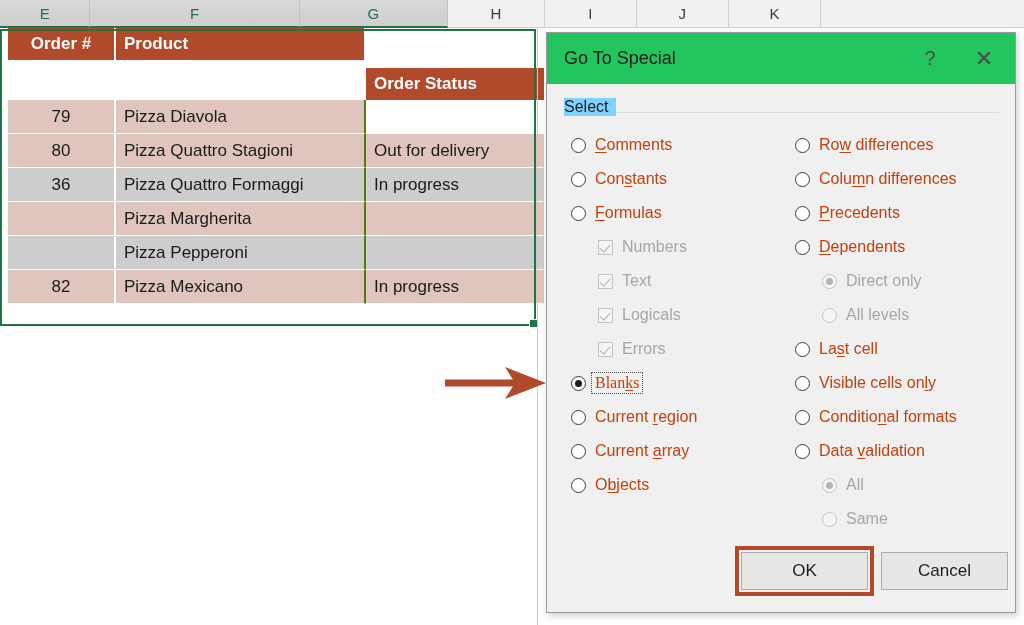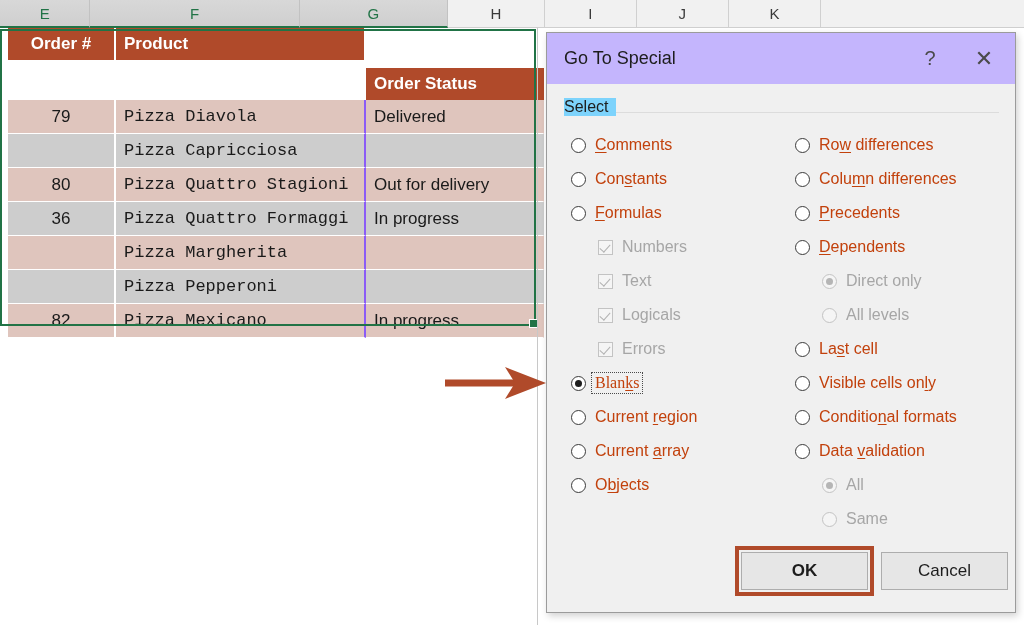--- a/index.html
+++ b/index.html
@@ -51,21 +51,21 @@
     height: 32px;
     border-right: 2px solid #ffffff;
   }
   .hdrrow .cell.c-e { justify-content: center; }
   .hdrrow .cell.c-g { border-right: none; margin-top: 40px; }
 
   .band-a .cell { background: #dfc5bd; }
   .band-b .cell { background: #cdcdcd; }
   .datarow .cell { height: 34px; border-bottom: 1px solid #ffffff; border-right: 1px solid transparent; }
   .datarow .cell.c-e { border-right: 2px solid #ffffff; }
-  .datarow .cell.c-f { border-right: 2px solid #8b5cf6; font-family: Liberation Mono, monospace; }
+  .datarow .cell.c-f { border-right: 2px solid #4d7c0f; }
 
   
   .sel-outline {
     position: absolute; left: 0; top: 29px;
     width: 536px; height: 297px;
     border: 2px solid #217346;
     box-sizing: border-box;
     pointer-events: none;
   }
   .sel-handle {
@@ -83,21 +83,21 @@
   
   .dialog {
     position: absolute; left: 546px; top: 32px;
     width: 470px; height: 581px;
     background: #f0f0f0;
     border: 1px solid #9b9b9b;
     box-sizing: border-box;
     box-shadow: 2px 3px 7px rgba(0,0,0,0.18);
   }
   .dlg-title {
-    height: 51px; background: #c4b5fd;
+    height: 51px; background: #22c55e;
     display: flex; align-items: center;
     padding: 0 0 0 17px; box-sizing: border-box;
     position: relative;
   }
   .dlg-title-text { font-size: 18px; color: #1d1d1d; }
   .dlg-help, .dlg-close {
     position: absolute; top: 0; height: 51px; width: 46px;
     display: flex; align-items: center; justify-content: center;
     color: #4a4a4a; font-size: 20px;
   }
@@ -164,21 +164,21 @@
   
   .dlg-footer { position: absolute; left: 0; bottom: 0; width: 470px; height: 84px; }
   .btn {
     position: absolute; top: 24px;
     height: 38px; width: 127px;
     background: #e6e6e6; border: 1px solid #adadad;
     box-sizing: border-box;
     display: flex; align-items: center; justify-content: center;
     font-size: 17px; color: #1d1d1d;
   }
-  .btn-ok { left: 194px; font-weight: bold; }
+  .btn-ok { left: 194px; }
   .btn-cancel { left: 334px; }
   .btn-highlight {
     position: absolute; left: 188px; top: 18px;
     width: 139px; height: 50px;
     border: 4px solid #b04a2a; box-sizing: border-box;
     pointer-events: none;
   }
 </style>
 </head>
 <body>
@@ -214,26 +214,20 @@
 
     <div class="grid" id="grid">
         <div class="row hdrrow">
           <div class="cell c-e">Order #</div>
           <div class="cell c-f">Product</div>
           <div class="cell c-g">Order Status</div>
         </div>
         <div class="row datarow band-a">
           <div class="cell c-e">79</div>
           <div class="cell c-f">Pizza Diavola</div>
-          <div class="cell c-g">Delivered</div>
-        </div>
-        <div class="row datarow band-b">
-          <div class="cell c-e"></div>
-          <div class="cell c-f">Pizza Capricciosa</div>
-          <div class="cell c-g"></div>
         </div>
         <div class="row datarow band-a">
           <div class="cell c-e">80</div>
           <div class="cell c-f">Pizza Quattro Stagioni</div>
           <div class="cell c-g">Out for delivery</div>
         </div>
         <div class="row datarow band-b">
           <div class="cell c-e">36</div>
           <div class="cell c-f">Pizza Quattro Formaggi</div>
           <div class="cell c-g">In progress</div>

